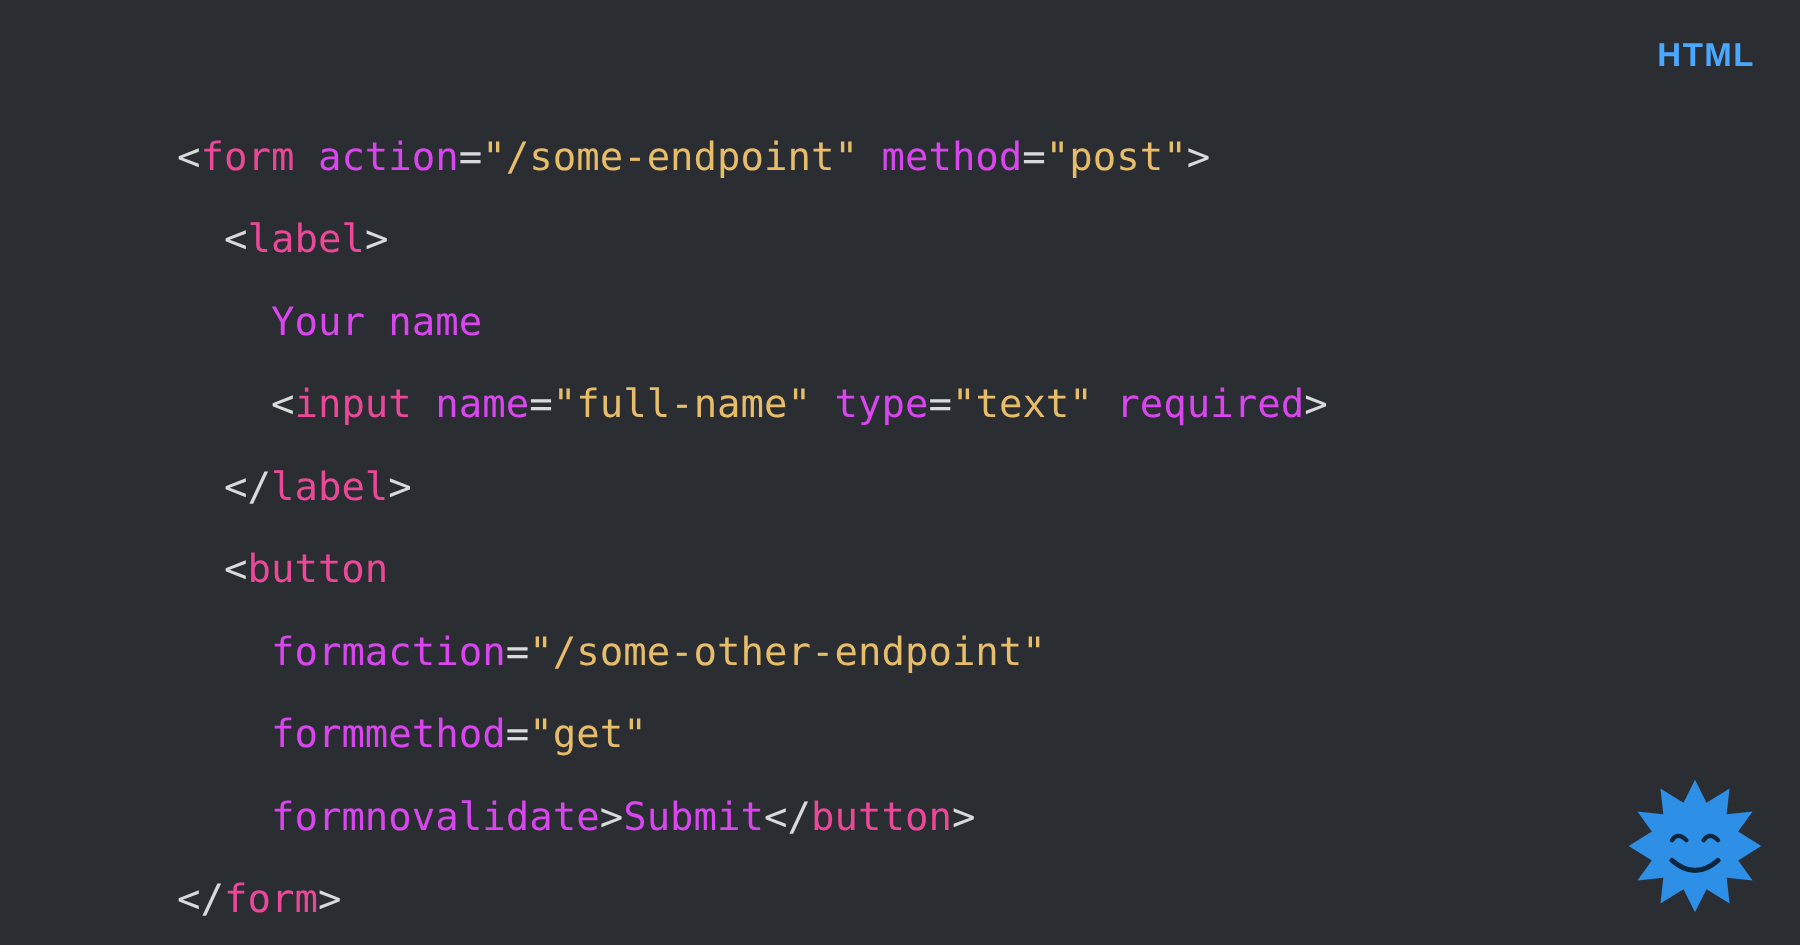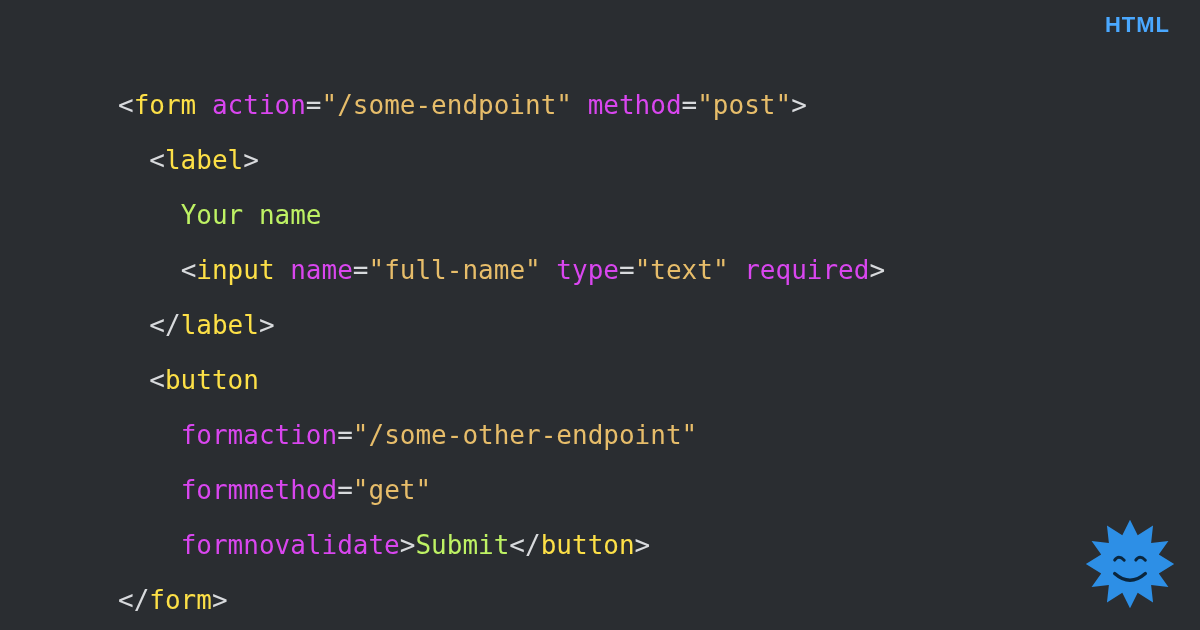--- a/index.html
+++ b/index.html
@@ -12,44 +12,44 @@
     font-family: "SF Mono", "Consolas", "Menlo", "Monaco", monospace;
   }
   .frame {
     position: relative;
     width: 1200px;
     height: 630px;
     box-sizing: border-box;
   }
   .lang-badge {
     position: absolute;
-    top: 12px;
+    top: 24px;
     right: 30px;
     color: #4aa8ff;
     font-family: -apple-system, BlinkMacSystemFont, "Segoe UI", Arial, sans-serif;
     font-weight: 700;
     font-size: 22px;
     letter-spacing: 1px;
     text-align: right;
   }
   .code {
     position: absolute;
     top: 78px;
     left: 118px;
     font-size: 26px;
     line-height: 55px;
     white-space: pre;
     color: #d8dadd;
   }
   .punct  { color: #d8dadd; }
-  .tag    { color: #fde047; }   
+  .tag    { color: #ec4899; }   
   .attr   { color: #d946ef; }   
   .eq     { color: #d8dadd; }
   .str    { color: #e7bd6a; }   
-  .text   { color: #bef264; margin-top: 23px; }
+  .text   { color: #d946ef; margin-top: 23px; }
 
   
   .mascot {
     position: absolute;
     right: 22px;
     bottom: 18px;
     width: 96px;
     height: 96px;
   }
 </style>

